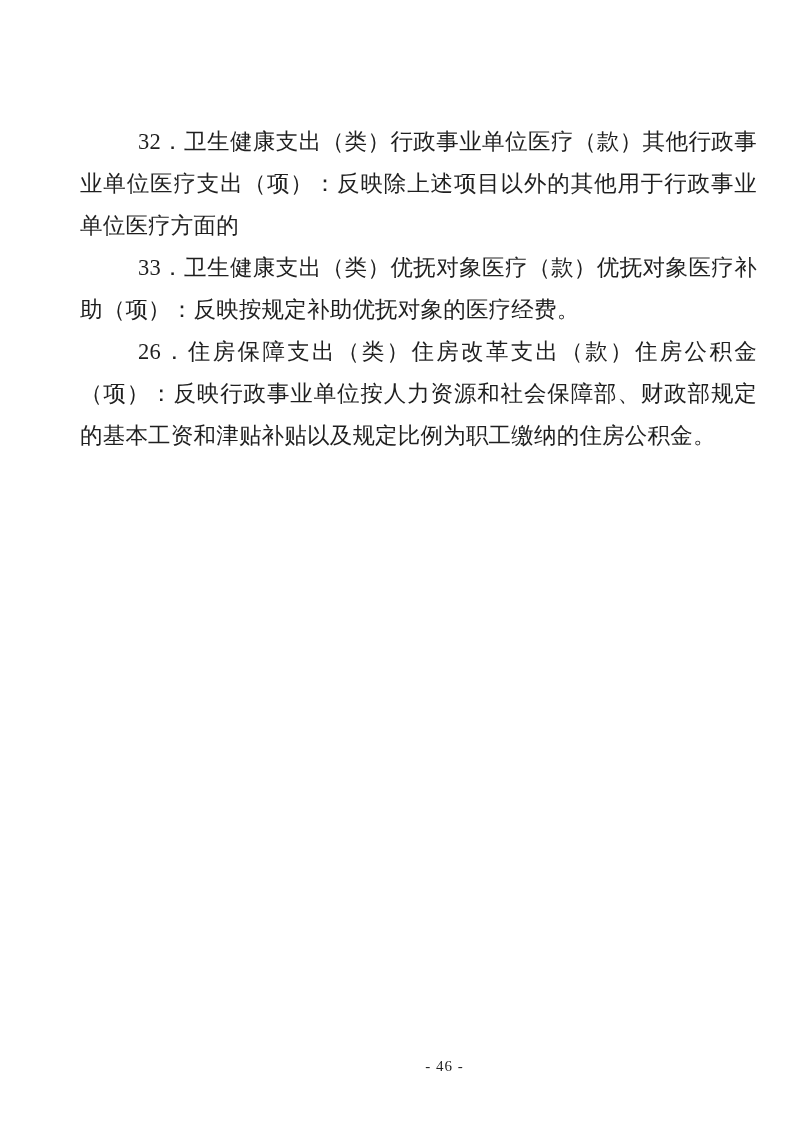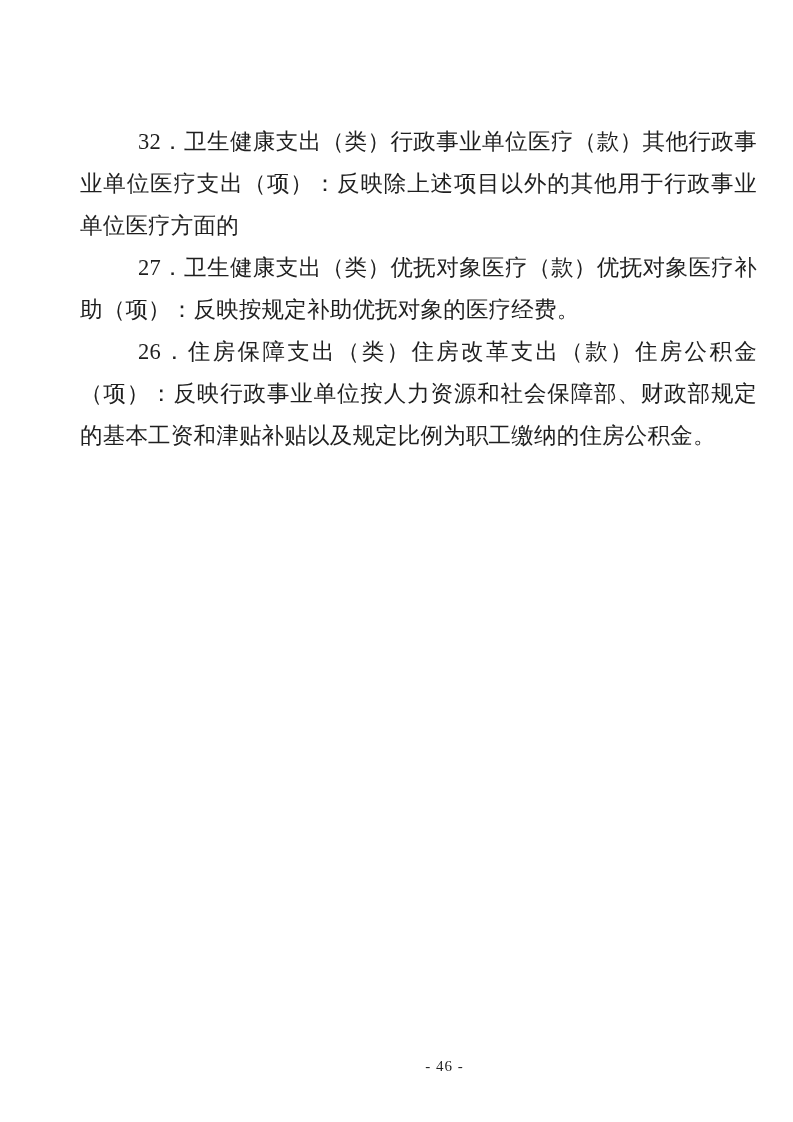--- a/index.html
+++ b/index.html
@@ -43,19 +43,19 @@
     color: #1f1f1f;
     padding-left: 48px;
   }
 </style>
 </head>
 <body>
 
 <div class="page">
   <div class="content">
     <p>32．卫生健康支出（类）行政事业单位医疗（款）其他行政事业单位医疗支出（项）：反映除上述项目以外的其他用于行政事业单位医疗方面的</p>
-    <p>27．卫生健康支出（类）优抚对象医疗（款）优抚对象医疗补助（项）：反映按规定补助优抚对象的医疗经费。</p>
+    <p>33．卫生健康支出（类）优抚对象医疗（款）优抚对象医疗补助（项）：反映按规定补助优抚对象的医疗经费。</p>
     <p>26．住房保障支出（类）住房改革支出（款）住房公积金（项）：反映行政事业单位按人力资源和社会保障部、财政部规定的基本工资和津贴补贴以及规定比例为职工缴纳的住房公积金。</p>
   </div>
   <div class="footer">
     <span>- 46 -</span>
   </div>
 </div>
 
 </body></html>

